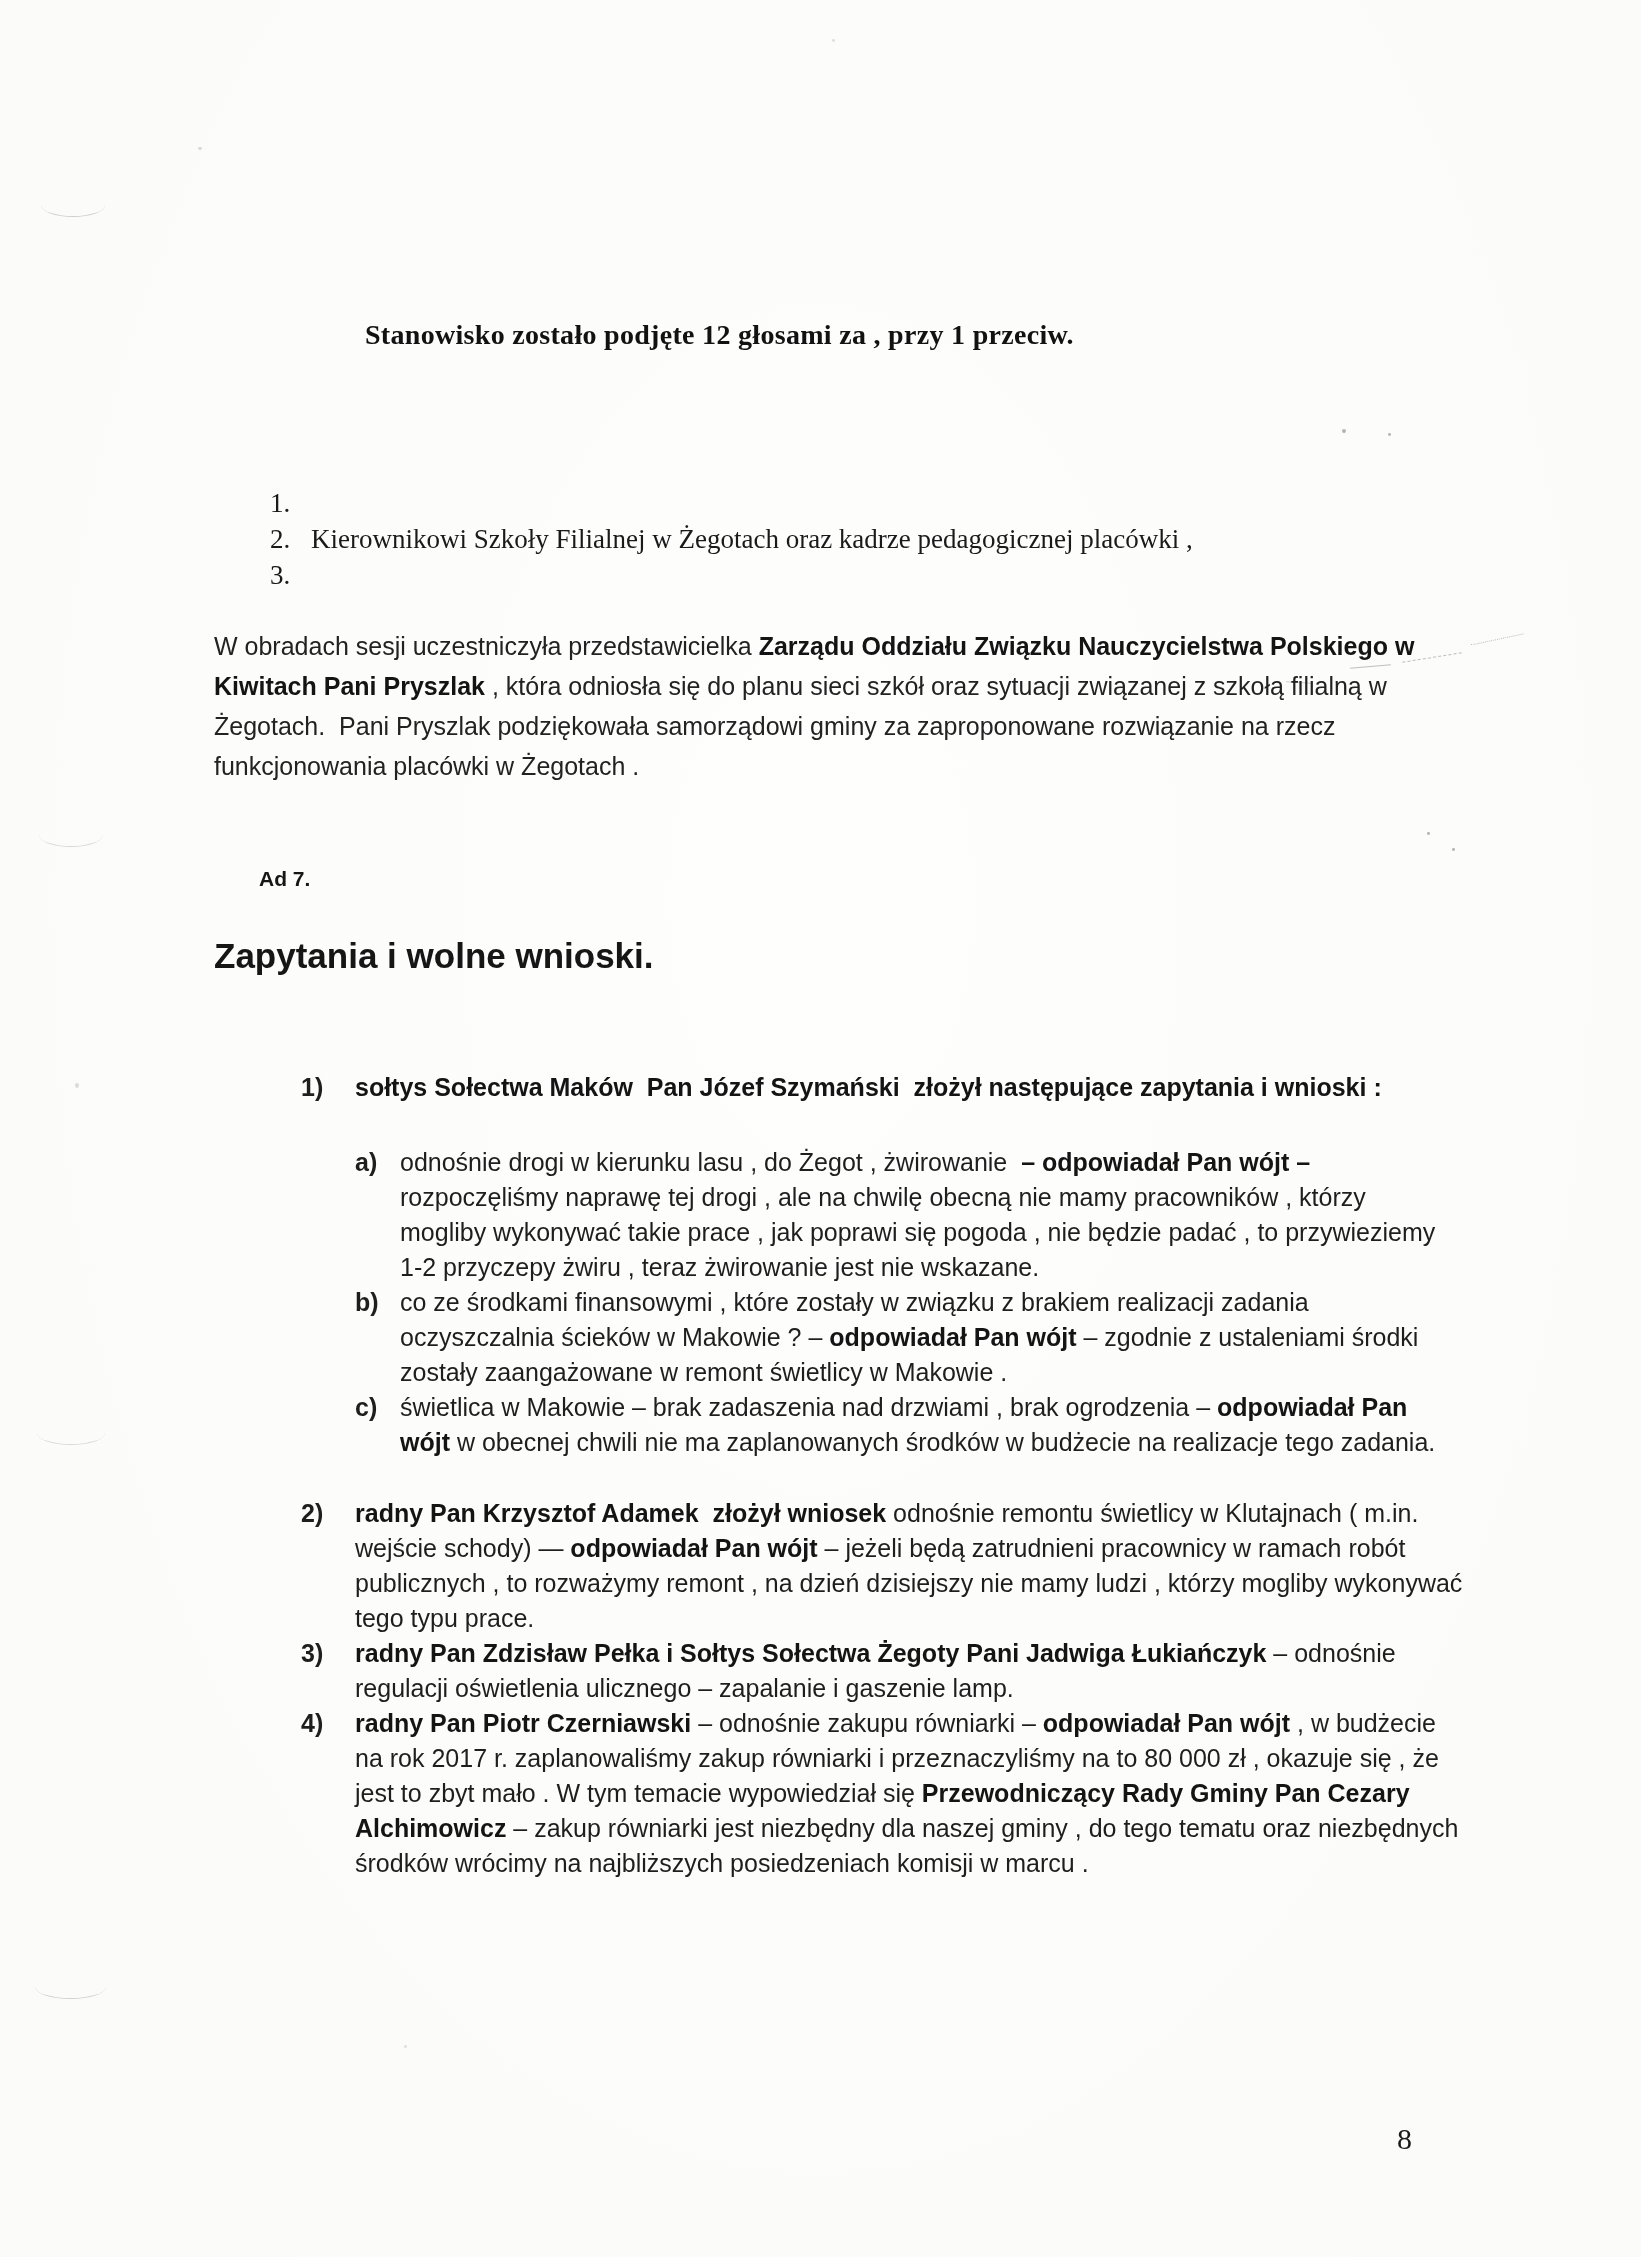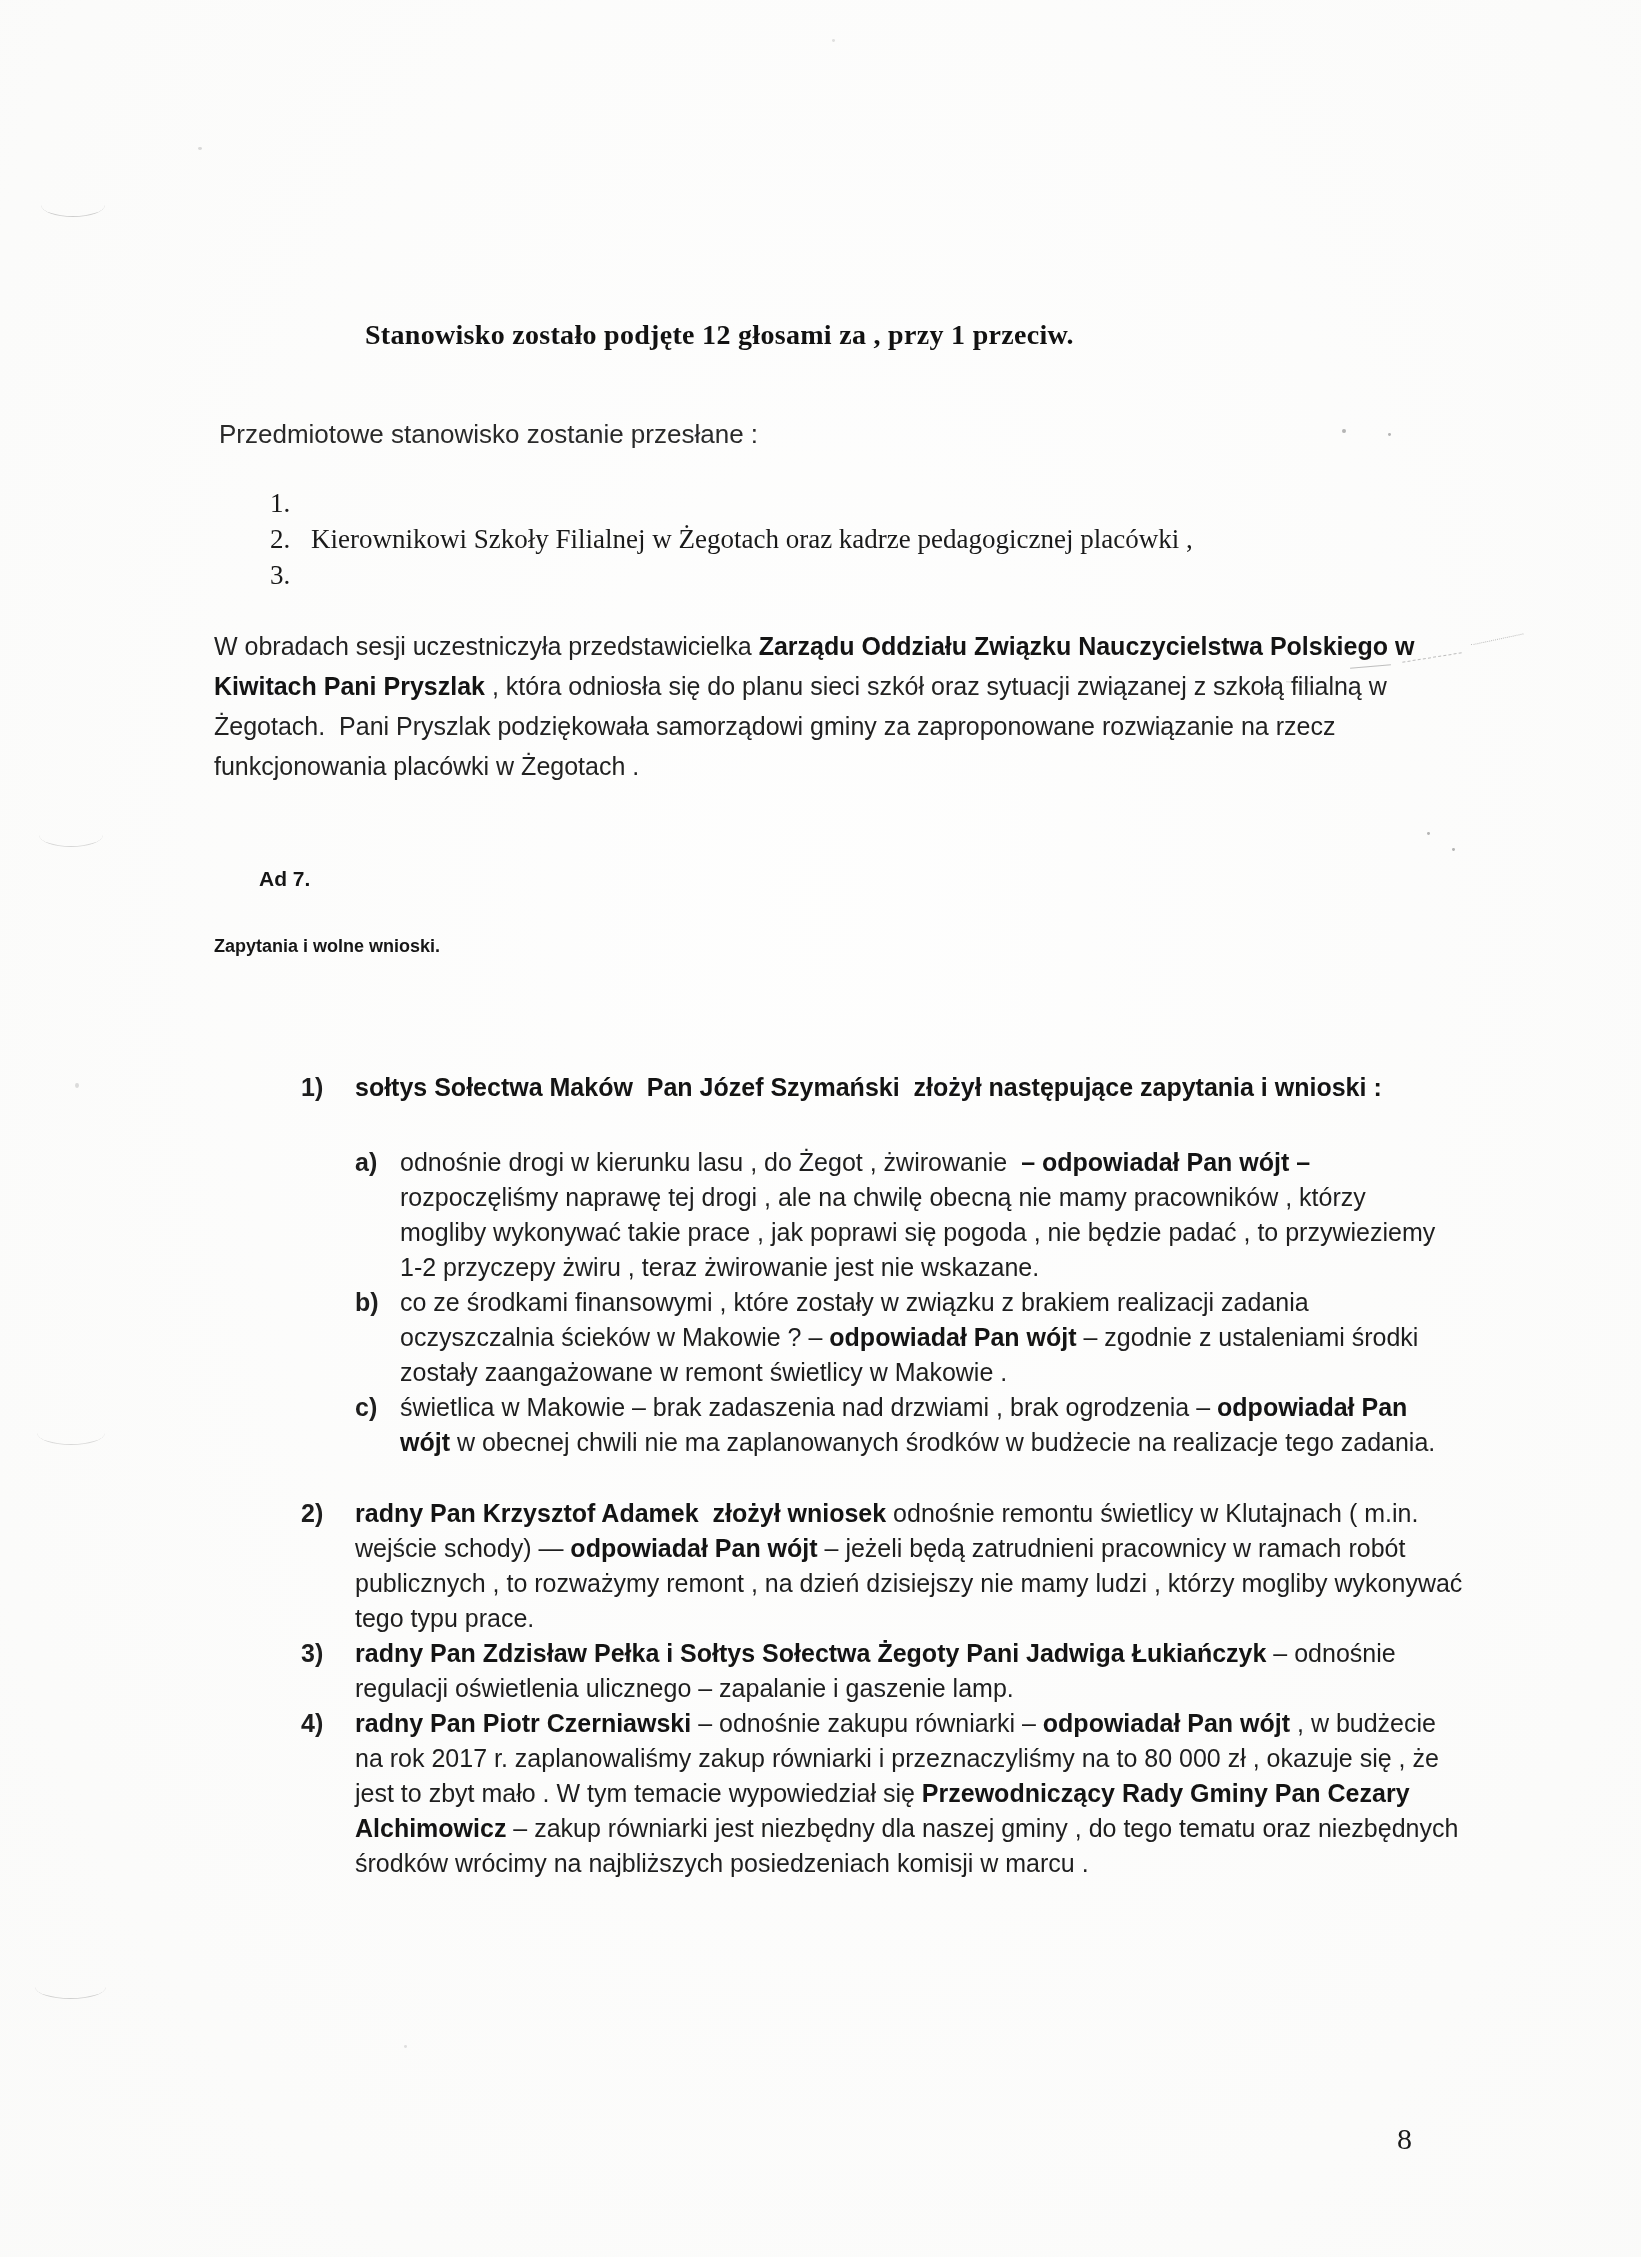--- a/index.html
+++ b/index.html
@@ -65,21 +65,21 @@
 
   .ad7 {
     left: 259px; top: 867px;
     font-weight: 700;
     font-size: 21px;
     color: #161616;
   }
   .subheading {
     left: 214px; top: 936px;
     font-weight: 700;
-    font-size: 18px;
+    font-size: 35px;
     color: #161616;
   }
 
   .row { display: flex; align-items: flex-start; }
   .marker {
     flex: 0 0 54px;
     font-weight: 700;
   }
   .content {
     white-space: pre-wrap;
@@ -175,21 +175,20 @@
   <div class="speck sp2"></div>
   <div class="speck sp3"></div>
   <div class="speck sp4"></div>
   <div class="speck sp5"></div>
   <div class="speck sp6"></div>
   <div class="speck sp7"></div>
   <div class="speck sp8"></div>
 
   <div class="abs doc-title">Stanowisko zostało podjęte 12 głosami za , przy 1 przeciw.</div>
 
-  <div class="abs lead">Przedmiotowe stanowisko zostanie przesłane :</div>
 
   <div class="abs recipients">
     <div class="recipient-row">
       <span class="r-marker">1.</span>
     </div>
     <div class="recipient-row">
       <span class="r-marker">2.</span>
       <span class="r-text">Kierownikowi Szkoły Filialnej w Żegotach oraz kadrze pedagogicznej placówki ,</span>
     </div>
     <div class="recipient-row">

